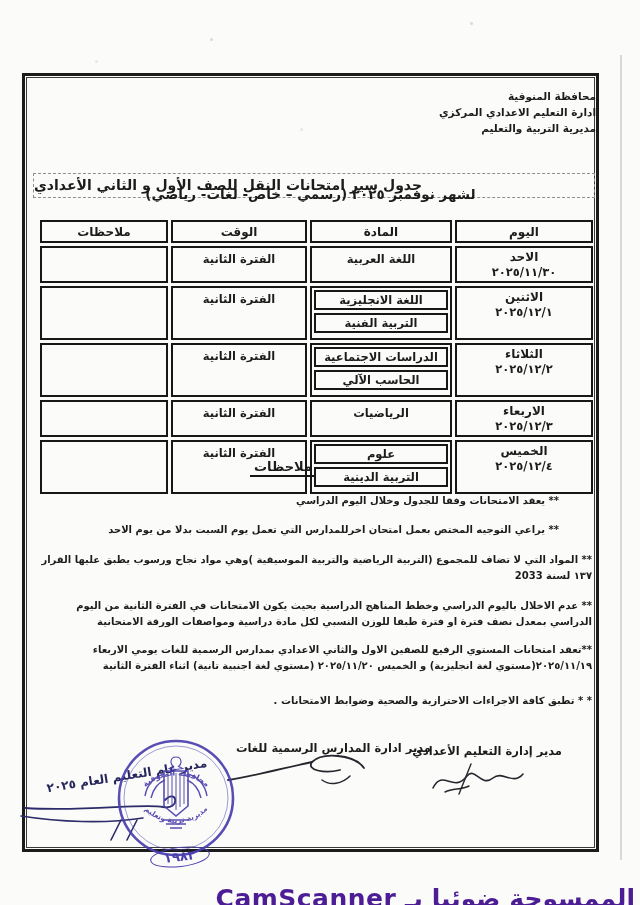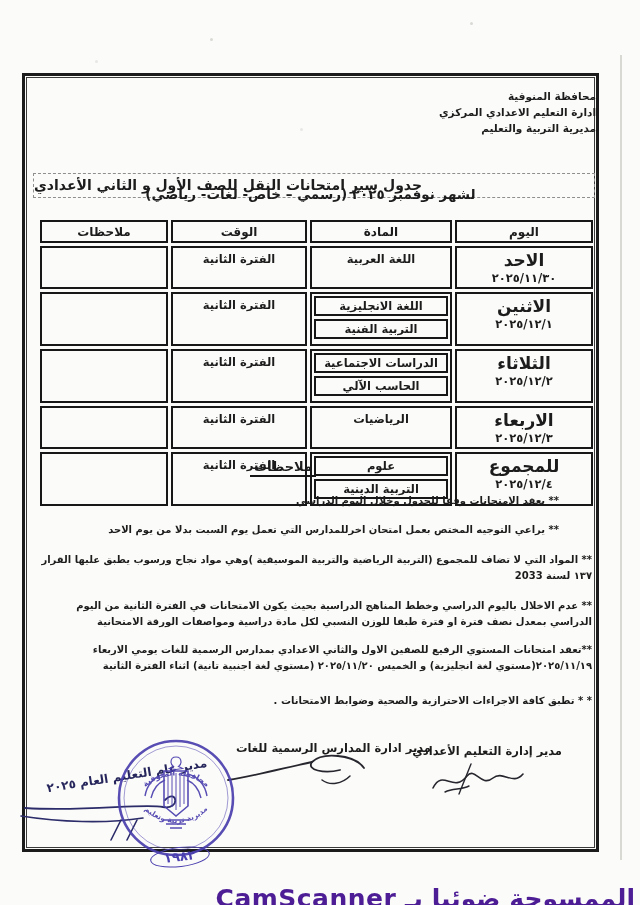--- a/index.html
+++ b/index.html
@@ -50,21 +50,21 @@
   }
   table.sched th, table.sched td{
     border:2px solid #171717; vertical-align:top; text-align:center;
     padding:2px 1px; background:transparent;
   }
   table.sched th{ height:23px; font-size:12px; padding-top:3px; }
   .col-day{ width:138px; } .col-subj{ width:142px; }
   .col-time{ width:136px; } .col-notes{ width:128px; }
   .rh0 td{ height:33px; } .rh1 td{ height:38px; } .rh2 td{ height:36px; }
   .rh3 td{ height:34px; } .rh4 td{ height:37px; }
-  .day-name{ font-size:17px; } .day-date{ font-size:11.5px; margin-top:1px; }
+  .day-name{ font-size:12px; } .day-date{ font-size:11.5px; margin-top:1px; }
   .subj{ font-size:11.5px; }
   .subj.box{ border:2px solid #171717; margin:0 1px 3px 1px; padding:1px 0; }
   .subj.plain{ padding-top:2px; }
   .time-txt{ font-size:11.5px; padding-top:2px; }
 
   
   .notes-heading-wrap{ left:183px; top:456px; width:200px; text-align:center; }
   .notes-heading{
     display:inline-block; font-size:13px; font-weight:bold;
     border-bottom:2px solid #161616; padding:0 4px 1px;
@@ -200,21 +200,21 @@
       <div class="subj plain">الرياضيات</div>
     </td>
     <td>
       <div class="time-txt">الفترة الثانية</div>
     </td>
     <td></td>
   </tr>
 
   <tr class="rh4">
     <td>
-      <div class="day-name">للمجموع</div>
+      <div class="day-name">الخميس</div>
       <div class="day-date">٢٠٢٥/١٢/٤</div>
     </td>
     <td>
       <div class="subj box">علوم</div>
       <div class="subj box">التربية الدينية</div>
     </td>
     <td>
       <div class="time-txt">الفترة الثانية</div>
     </td>
     <td></td>

